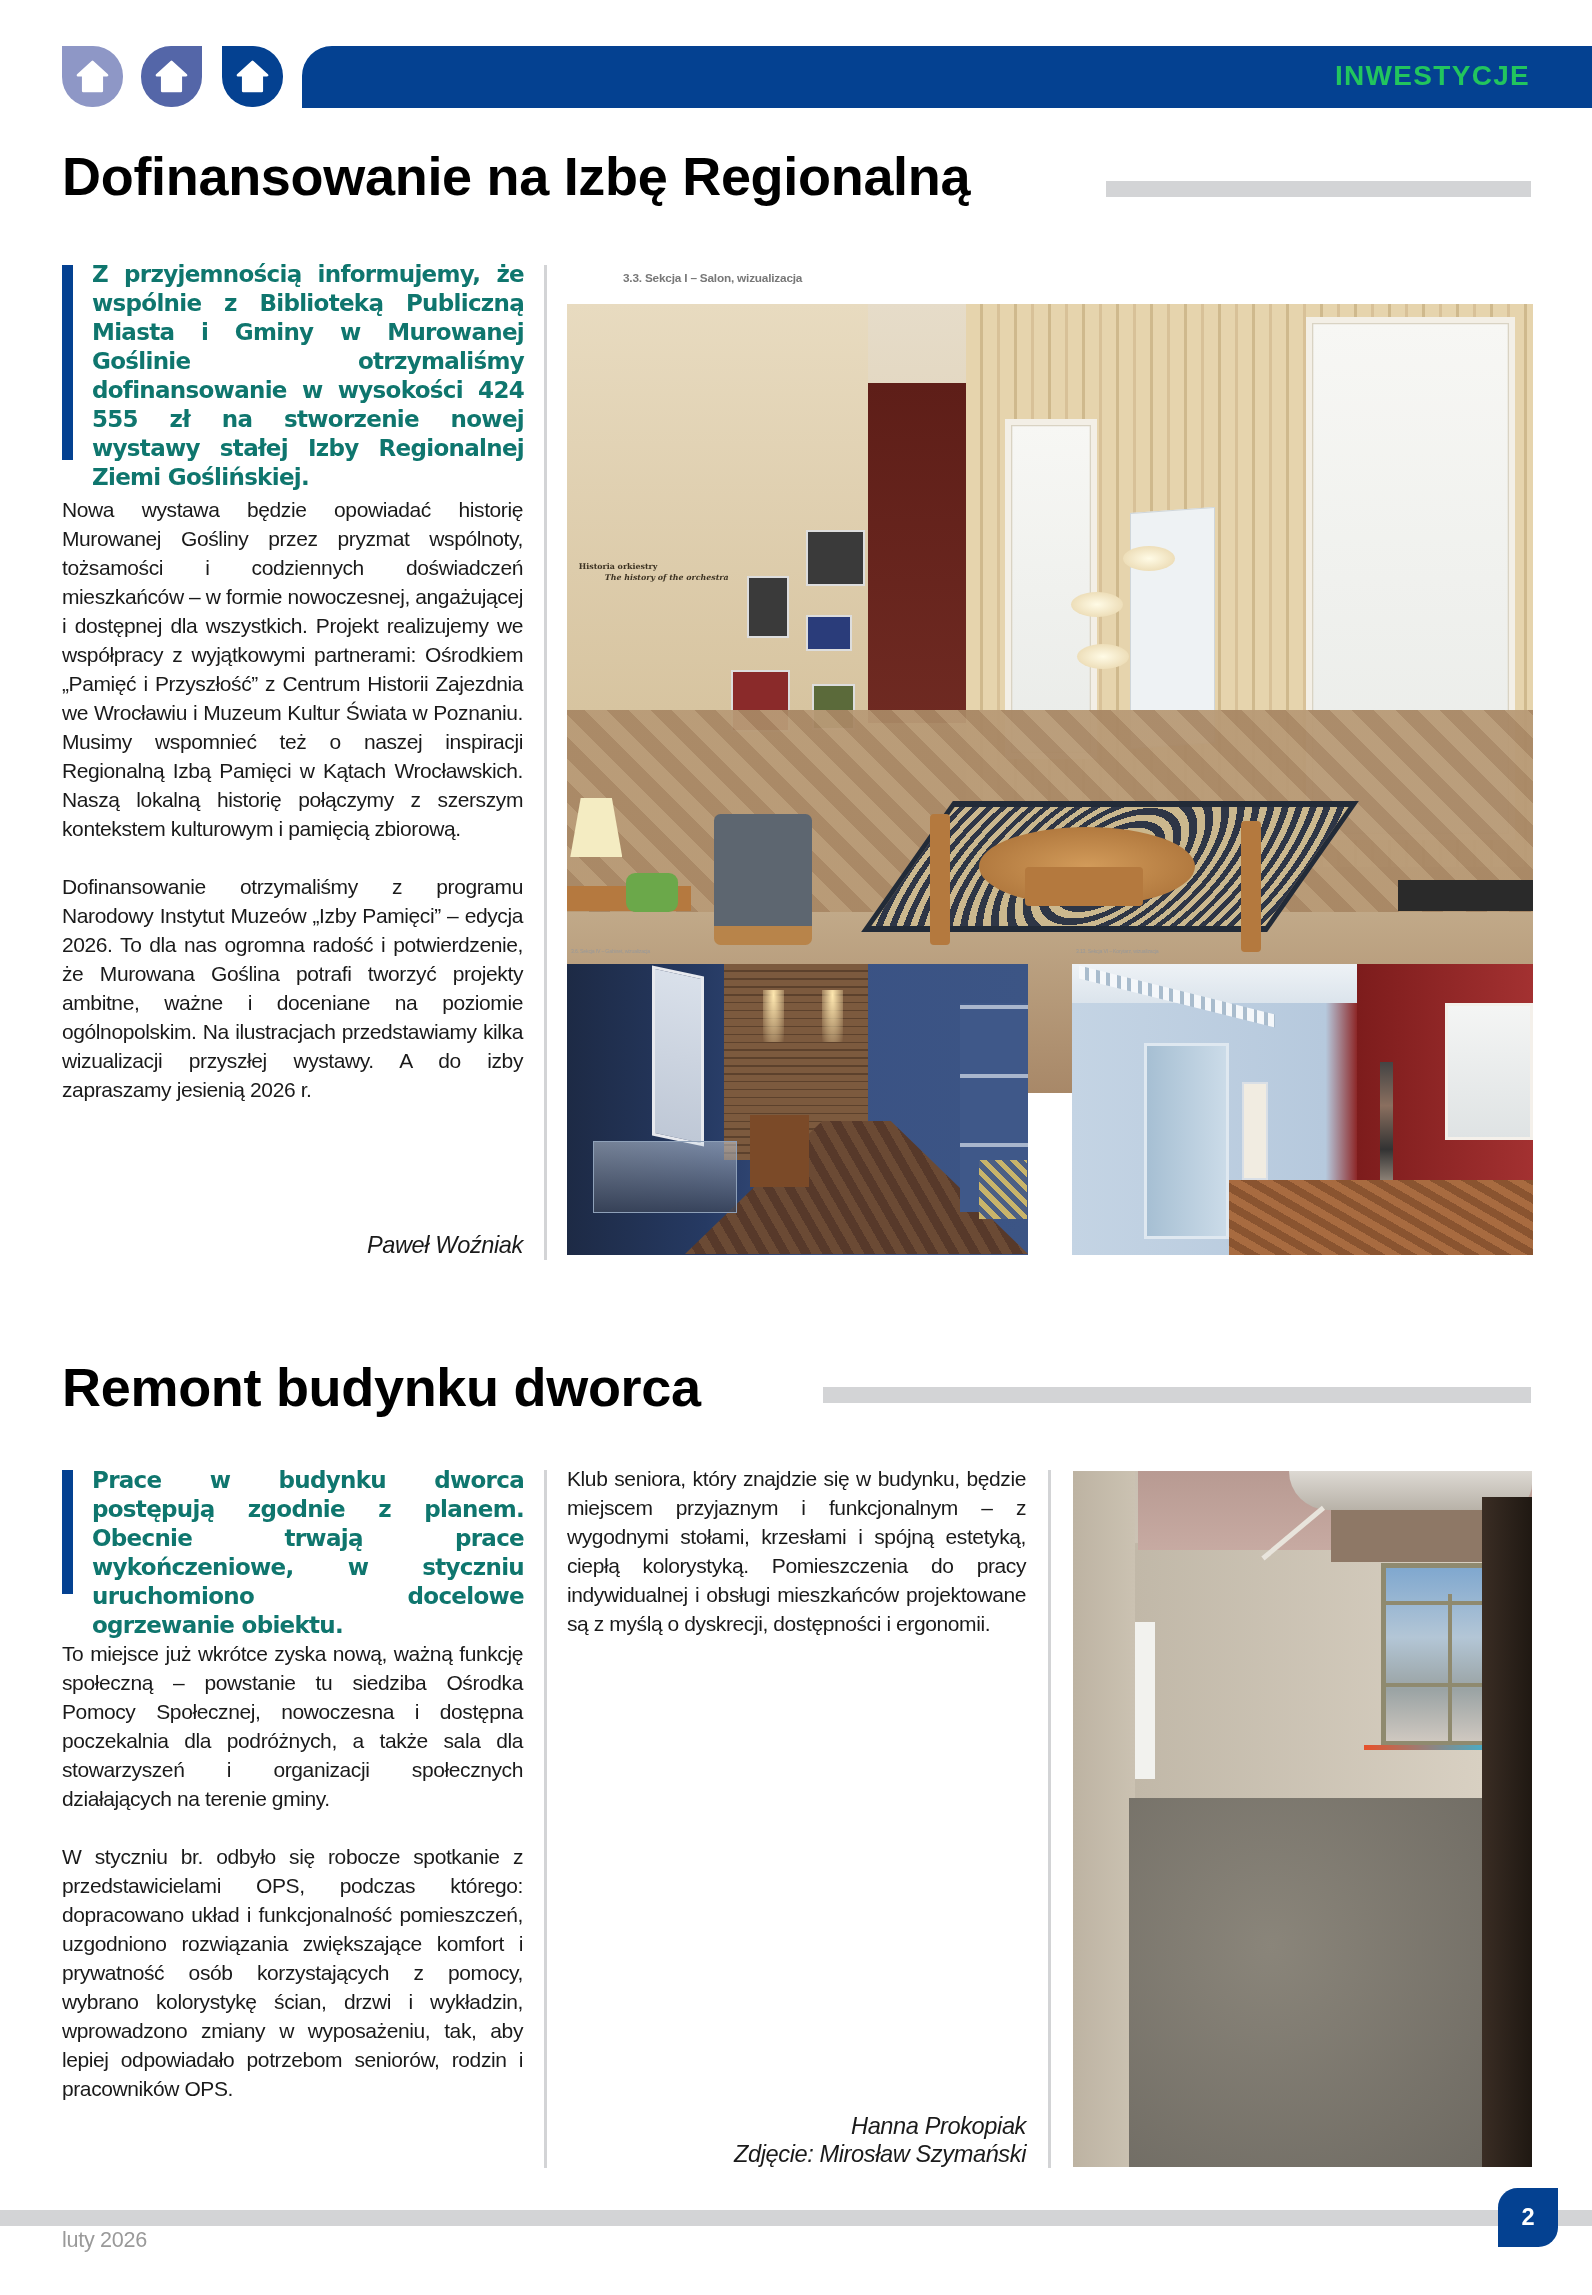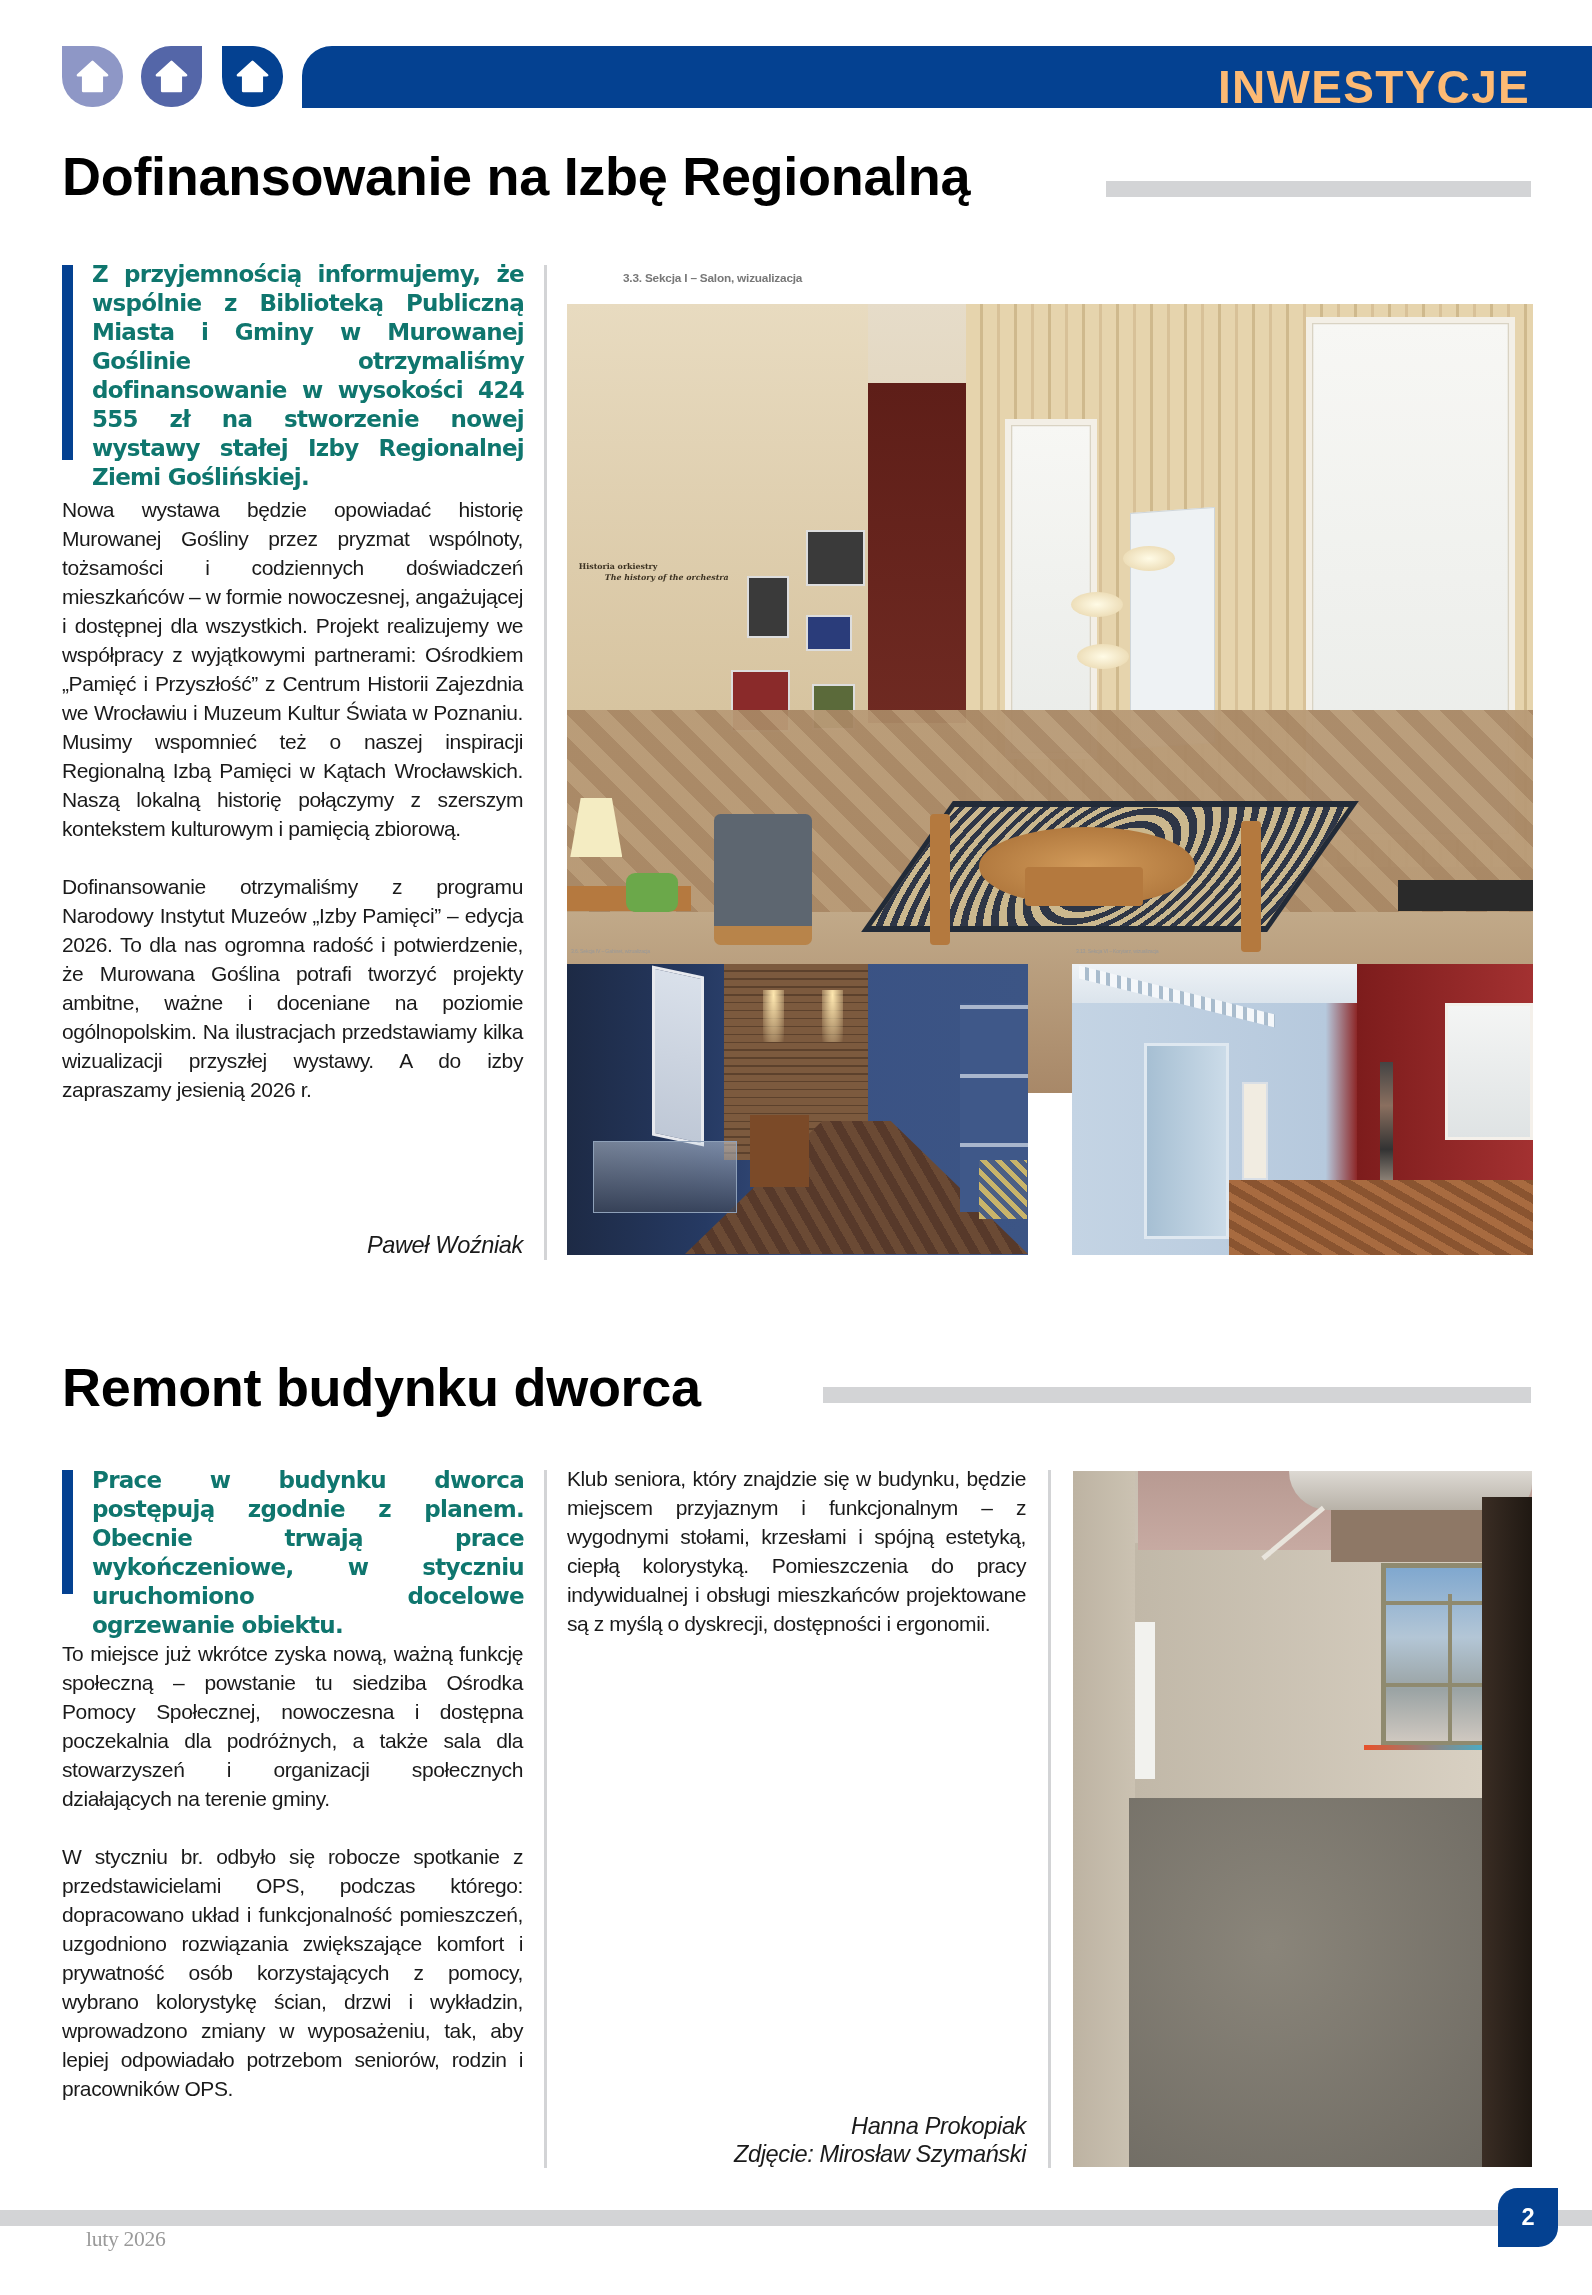--- a/index.html
+++ b/index.html
@@ -16,22 +16,22 @@
     .hi-1 { left: 62px; background: #8e97c6; border-radius: 30px 30px 0 30px; }
     .hi-1 { border-radius: 0 30px 30px 30px; }
     .hi-2 { left: 141px; background: #5466a8; border-radius: 30px 0 30px 30px; }
     .hi-3 { left: 222px; background: #044191; border-radius: 0 30px 30px 30px; }
     .header-bar {
       position: absolute; left: 302px; top: 46px; width: 1290px; height: 62px;
       background: #044191; border-radius: 30px 0 0 0;
     }
     .section-label {
       position: absolute; right: 62px; top: 14.4px;
-      color: #fdba74; font-family: "Liberation Sans", sans-serif; font-weight: 700;
-      font-size: 46px; letter-spacing: 1.3px;
+      color: #22c55e; font-family: "Liberation Sans", sans-serif; font-weight: 700;
+      font-size: 28px; letter-spacing: 1.3px;
     }
 
     
     .article-title {
       position: absolute; left: 62px; font-family: "Liberation Sans", sans-serif;
       font-weight: 700; font-size: 54px; color: #000; letter-spacing: -0.3px; line-height: 1;
     }
     .title-bar { position: absolute; height: 15.7px; background: #d3d4d6; }
 
     
@@ -175,22 +175,22 @@
       background: linear-gradient(90deg, #e8512a, #3ab4d4); }
     .renovation .floor { position: absolute; left: 56px; top: 327px; width: 353px; height: 369px;
       background: radial-gradient(ellipse at 40% 40%, #8a857a, #6e6a62); }
     .renovation .pipe { position: absolute; left: 190px; top: 85px; width: 79px; height: 5.2px;
       background: #e8e4dc; transform: rotate(-40deg); transform-origin: left; }
     .renovation .right-pillar { position: absolute; left: 409px; top: 26px; width: 50px; height: 670px;
       background: linear-gradient(90deg, #3a2d24, #1f1812); }
 
     
     .footer-bar { position: absolute; left: 0; top: 2210px; width: 1593px; height: 15.7px; background: #d3d4d6; }
-    .footer-date { position: absolute; left: 62px; top: 2227px; font-family: Liberation Serif, serif;
-      font-size: 21.6px; color: #9a9a9a; letter-spacing: -0.3px; margin-left: 24px; }
+    .footer-date { position: absolute; left: 62px; top: 2227px; font-family: Liberation Sans, sans-serif;
+      font-size: 21.6px; color: #9a9a9a; letter-spacing: -0.3px; }
     .page-badge { position: absolute; left: 1498px; top: 2188px; width: 60px; height: 59px;
       background: #044191; border-radius: 19.6px 0 19.6px 0; color: #fff; font-family: "Liberation Sans", sans-serif;
       font-weight: 700; font-size: 23.6px; display: flex; align-items: center; justify-content: center; }
   </style>
 </head>
 <body>
 
 <div class="house-icon hi-1">
   <svg viewBox="0 0 56 56">
       <path d="M28 6 L50 26 L42 26 L42 50 L14 50 L14 26 L6 26 Z" fill="#fff" stroke="#fff" stroke-linejoin="round" stroke-width="4"></path>

